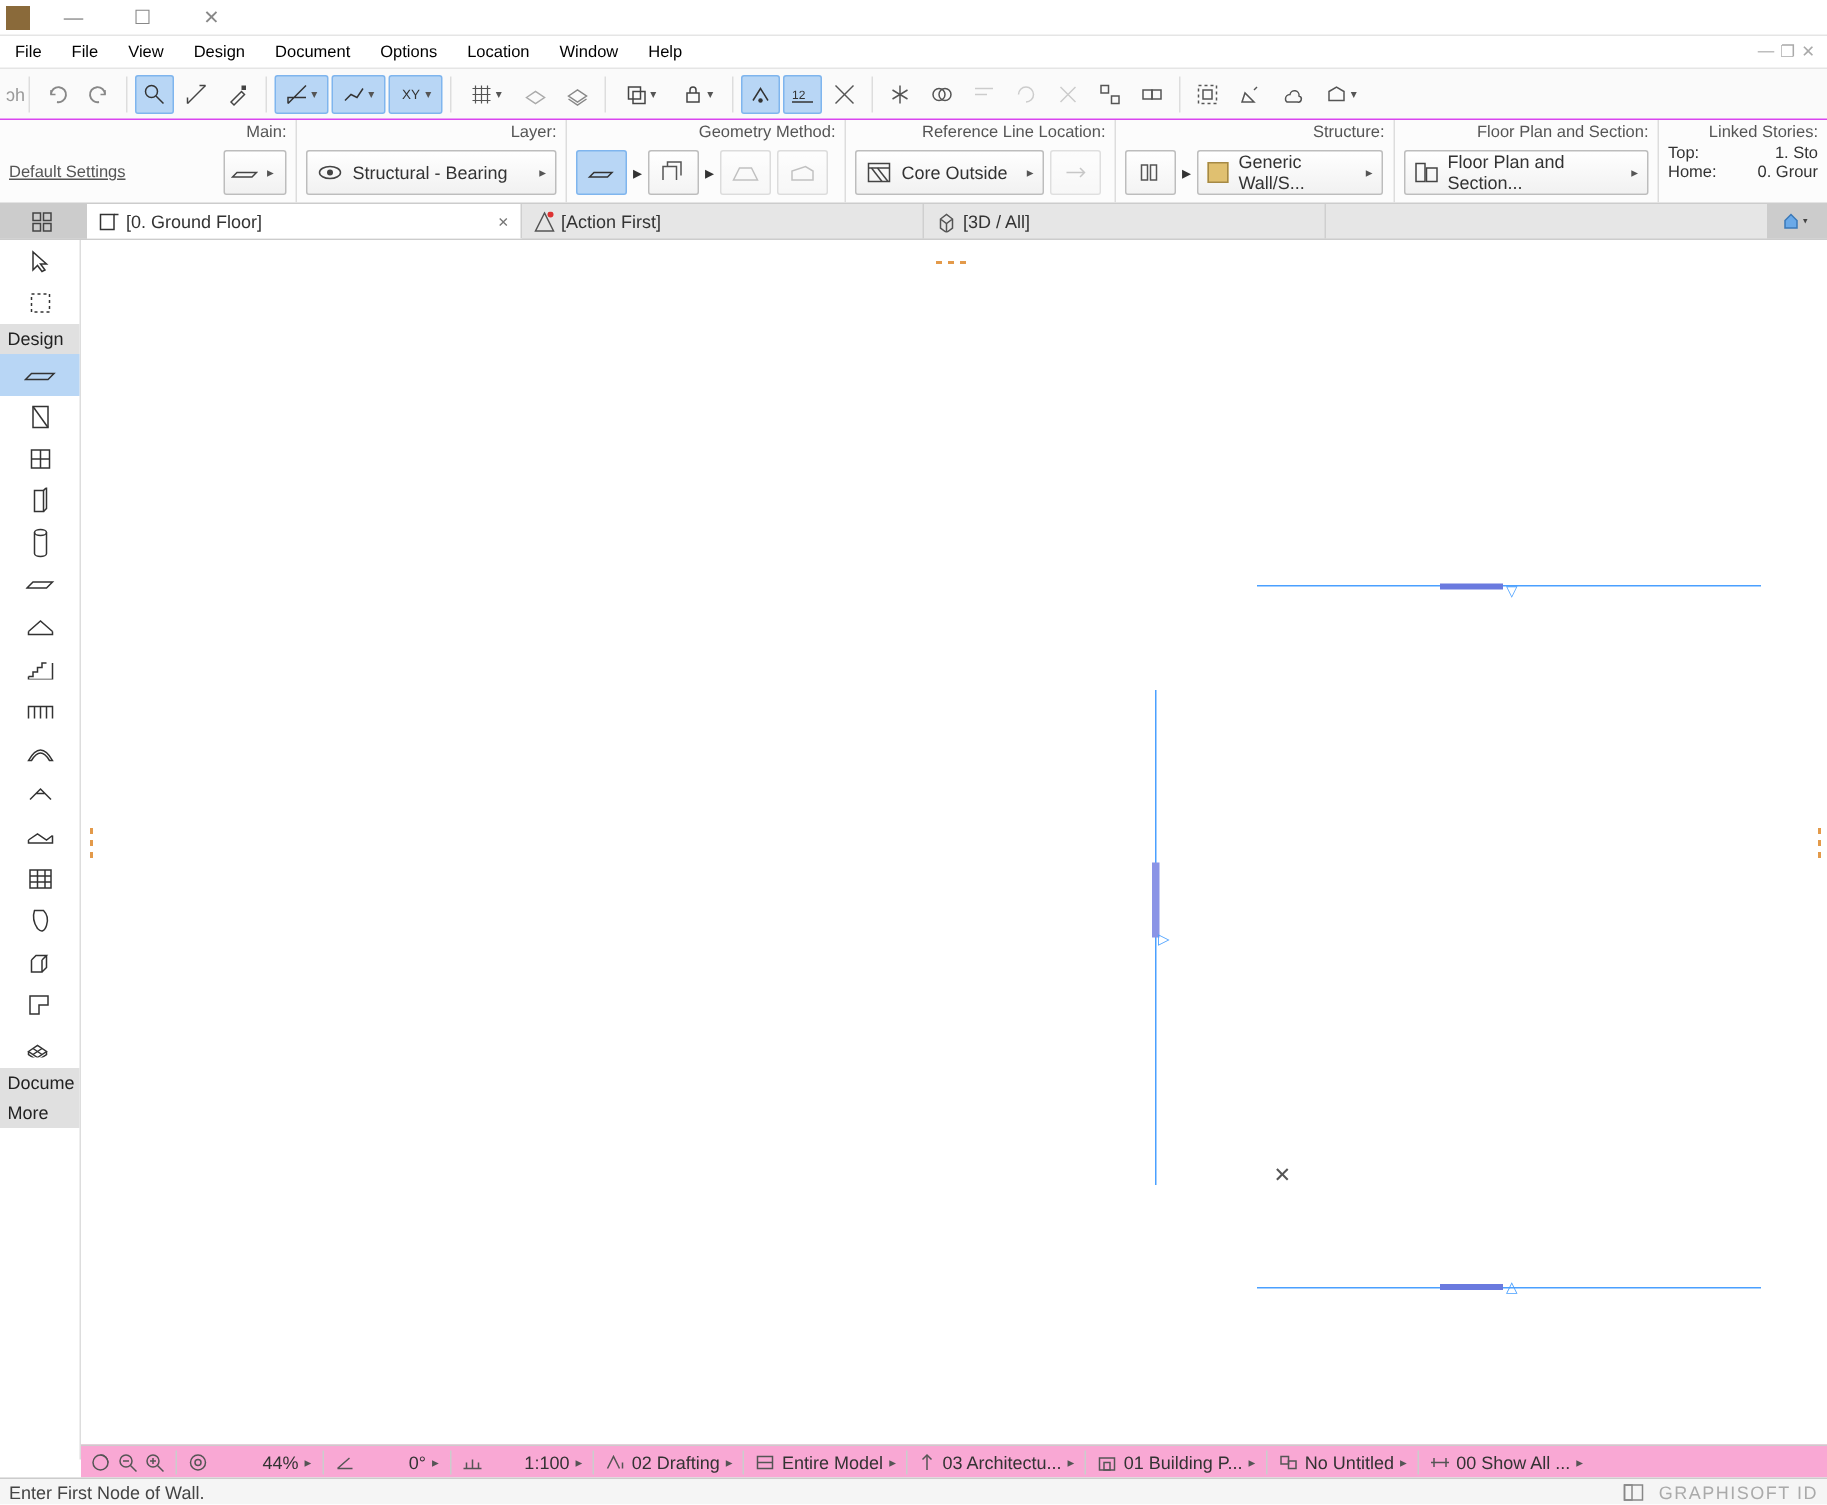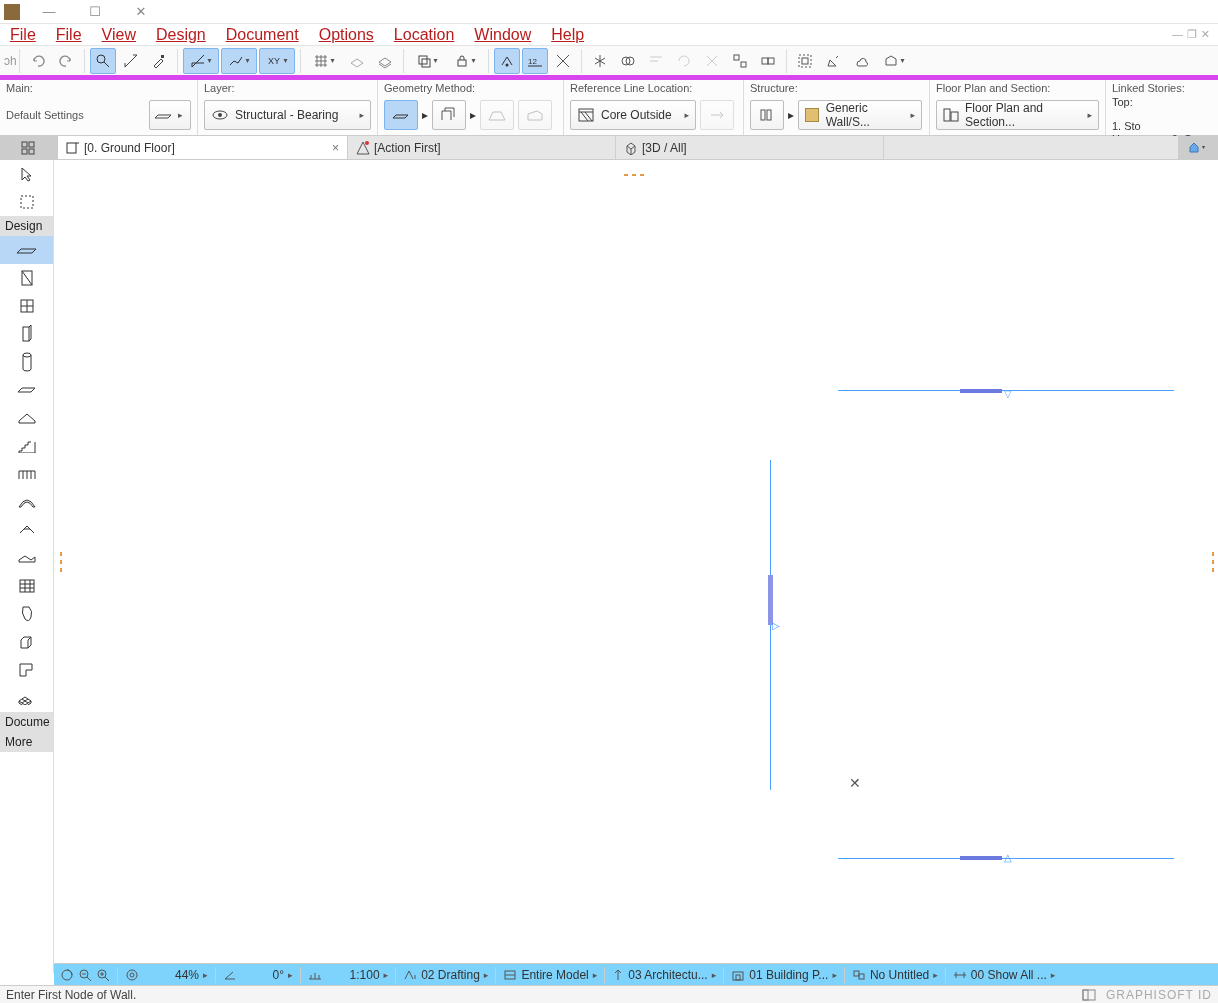--- a/index.html
+++ b/index.html
@@ -7,44 +7,44 @@
 
 
 .titlebar { height: 24px; background: #fff; display: flex; align-items: center; padding: 0 4px; border-bottom: 1px solid #e5e5e5; }
 .titlebar .appicon { width: 16px; height: 16px; background: #8a6a3a; margin-right: 6px; }
 .titlebar .title { color: #777; font-size: 12px; flex: 1; }
 .titlebar .winbtns { display: flex; gap: 0; }
 .titlebar .winbtn { width: 46px; height: 24px; display: flex; align-items: center; justify-content: center; color: #888; font-size: 13px; }
 
 
 .menubar { height: 22px; display: flex; align-items: center; padding: 0; background: #fff; border-bottom: 1px solid #e5e5e5; position: relative; }
-.menubar .menu { padding: 0 10px; color: #b91c1c; cursor: default; font-size: 16px; text-decoration: underline; }
+.menubar .menu { padding: 0 10px; color: #000000; cursor: default; font-size: 11px; }
 .menubar .mdi { position: absolute; right: 8px; display:flex; gap:4px; }
 .menubar .mdi span { color:#aaa; font-size: 11px; }
 
 
-.toolbar { height: 34px; border-bottom: 5px solid #d946ef; display: flex; align-items: center; padding: 0 4px; gap: 2px; background: #fafafa; }
+.toolbar { height: 34px; border-bottom: 1px solid #d946ef; display: flex; align-items: center; padding: 0 4px; gap: 2px; background: #fafafa; }
 .toolbar .sep { width: 1px; height: 24px; background: #ddd; margin: 0 3px; }
 .tbtn { width: 26px; height: 26px; border: 1px solid transparent; border-radius: 2px; display: flex; align-items: center; justify-content: center; color: #555; }
 .tbtn.active { background: #b8d6f5; border-color: #7fb5ee; }
 .tbtn .chev { font-size: 8px; color: #555; margin-left: 1px;}
 .tbtn.wchev { width: 36px; }
 
 
 .optbar { height: 56px; border-bottom: 1px solid #ccc; display: flex; background: #fcfcfc; }
 .optgroup { border-right: 1px solid #ddd; padding: 2px 6px; display: flex; flex-direction: column; }
 .optgroup.last { border-right: none; }
-.optgroup .label { color: #555; font-size: 11px; padding-bottom: 2px; }
+.optgroup .label { color: #555; font-size: 11px; padding-bottom: 2px; text-align: right; }
 .optgroup .content { flex: 1; display: flex; align-items: center; gap: 4px; }
 .bigbtn { height: 30px; border: 1px solid #bdbdbd; background: linear-gradient(#fff,#f1f1f1); border-radius: 2px; display: flex; align-items: center; padding: 0 6px; gap: 6px; font-size: 12px; color: #333; }
 .bigbtn .ic { width:18px; height:18px; display:flex; align-items:center; justify-content:center; }
 .bigbtn .arrow { font-size: 9px; color:#555; }
 .iconwell { width: 34px; height: 30px; border: 1px solid #bdbdbd; background: linear-gradient(#fff,#f3f3f3); border-radius: 2px; display:flex; align-items:center; justify-content:center; }
 .iconwell.sel { background: #b8d6f5; border-color:#7fb5ee; }
-.smlabel { font-size: 11px; color: #555; }
+.smlabel { font-size: 11px; color: #555; text-decoration: underline; }
 
 
 .tabstrip { height: 24px; background: #e6e6e6; border-bottom: 1px solid #ccc; display: flex; align-items: stretch; position: relative; }
 .tabprefix { width: 58px; display:flex; align-items:center; justify-content:center; gap:4px; background:#ccc; }
 .tab { display: flex; align-items: center; padding: 0 8px; border-right: 1px solid #cfcfcf; gap: 4px; font-size: 12px; color: #333; }
 .tab.active { background: #fff; }
 .tab .x { color: #777; margin-left: 20px; font-size: 12px; }
 .tabend { margin-left: auto; width: 40px; background:#ccc; display:flex; align-items:center; justify-content:center; }
 
 
@@ -58,21 +58,21 @@
 .canvas { flex: 1; position: relative; background: #fff; overflow: hidden; }
 .hline { position:absolute; height:1px; background:#4aa0ff; }
 .vline { position:absolute; width:1px; background:#4aa0ff; }
 .bluebar { position:absolute; height:4px; background:#6a7adf; }
 .vmark { position:absolute; font-size:10px; color:#4aa0ff; }
 .orangemark { position:absolute; background-image: repeating-linear-gradient(90deg,#e39a4a 0 4px, transparent 4px 8px); height:2px; width: 24px; }
 .orangemark.v { background-image: repeating-linear-gradient(0deg,#e39a4a 0 4px, transparent 4px 8px); width:2px; height:24px; }
 .cross { position:absolute; color:#555; font-size:14px;}
 
 
-.quickbar { position: absolute; left:54px; right:0; bottom: 18px; height: 22px; border-top: 1px solid #ccc; background: #7dd3fc; display:flex; align-items:center; gap:4px; padding: 0 6px; font-size: 12px; color:#333; }
+.quickbar { position: absolute; left:54px; right:0; bottom: 18px; height: 22px; border-top: 1px solid #ccc; background: #f9a8d4; display:flex; align-items:center; gap:4px; padding: 0 6px; font-size: 12px; color:#333; }
 .quickbar .sep { width:1px; height:16px; background:#ccc; margin:0 3px; }
 .quickbar .qi { display:flex; align-items:center; gap:4px; }
 .quickbar .arrow { font-size: 9px; color:#555; }
 
 .statusbar { position: absolute; left:0; right:0; bottom:0; height: 18px; border-top: 1px solid #ccc; background: #f5f5f5; display:flex; align-items:center; padding: 0 6px; font-size: 12px; color:#444; }
 .statusbar .grow { flex:1; }
 .statusbar .gid { color:#aaa; letter-spacing: 1px;}
 
 svg { display: block; }
 .small-ic { width:16px; height:16px; color:#444; }
@@ -394,21 +394,21 @@
         <span>Floor Plan and Section...</span>
         <div style="flex:1"></div>
           <span class="arrow">▸</span>
       </div>
     </div>
   </div>
 
   <div class="optgroup last" style="flex:1">
     <div class="label">Linked Stories:</div>
     <div class="content" style="flex-direction:column; align-items:flex-start; gap:1px; font-size:11px;">
-      <div style="display:flex; width:100%; gap:6px;flex-direction:column;">
+      <div style="display:flex; width:100%; gap:6px;">
         <span>Top:</span>
         <div style="flex:1"></div>
         <span>1. Sto</span>
       </div>
       <div style="display:flex; width:100%; gap:6px;">
         <span>Home:</span>
         <div style="flex:1"></div>
         <span>0. Grour</span>
       </div>
     </div>

